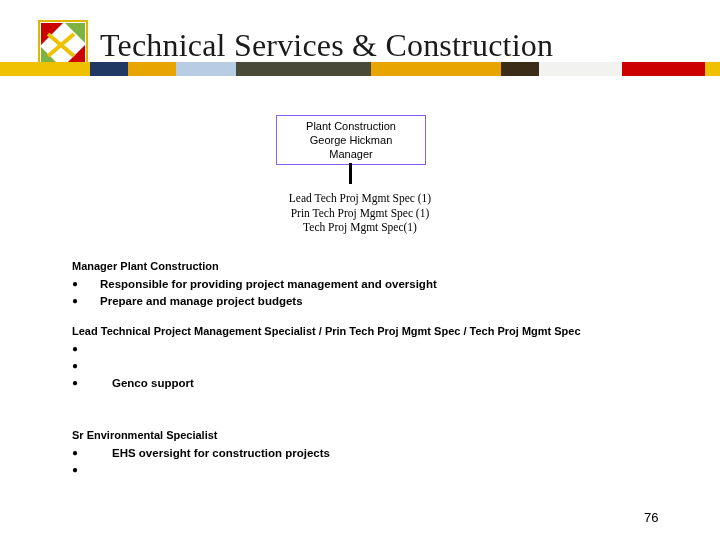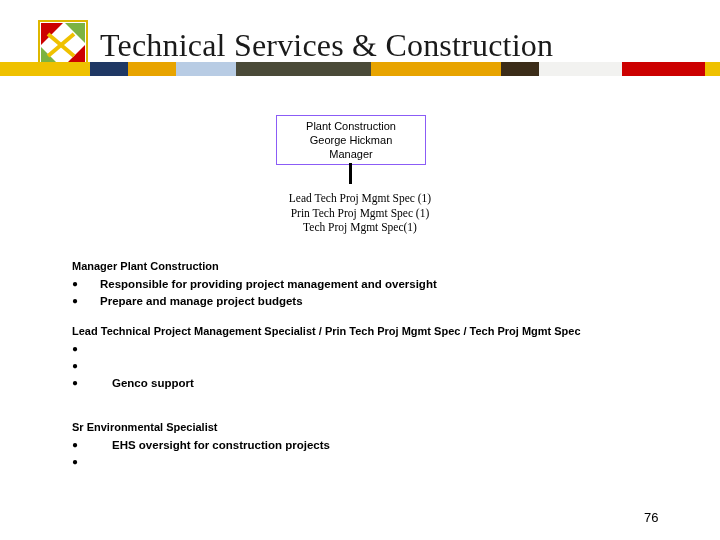--- a/index.html
+++ b/index.html
@@ -207,21 +207,21 @@
     </div>
     <div class="bullet-row indent-wide">
       <span class="bullet-dot">●</span>
     </div>
     <div class="bullet-row indent-wide">
       <span class="bullet-dot">●</span>
       <span class="bullet-text">Genco support</span>
     </div>
   </div>
 
-  <div class="sect" style="margin-top:30px;">
+  <div class="sect" style="margin-top:38px;">
     <div class="sect-title">Sr Environmental Specialist</div>
     <div class="bullet-row indent-wide">
       <span class="bullet-dot">●</span>
       <span class="bullet-text">EHS oversight for construction projects</span>
     </div>
     <div class="bullet-row indent-wide">
       <span class="bullet-dot">●</span>
     </div>
   </div>
 

